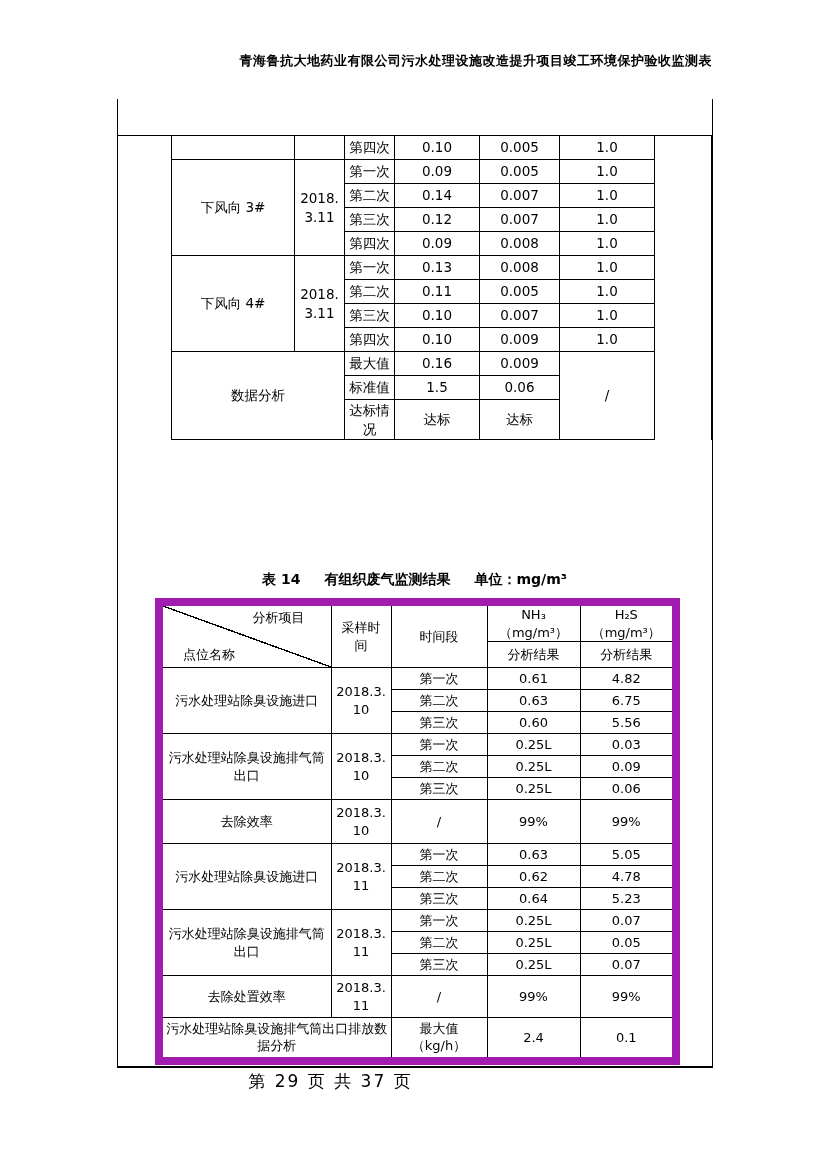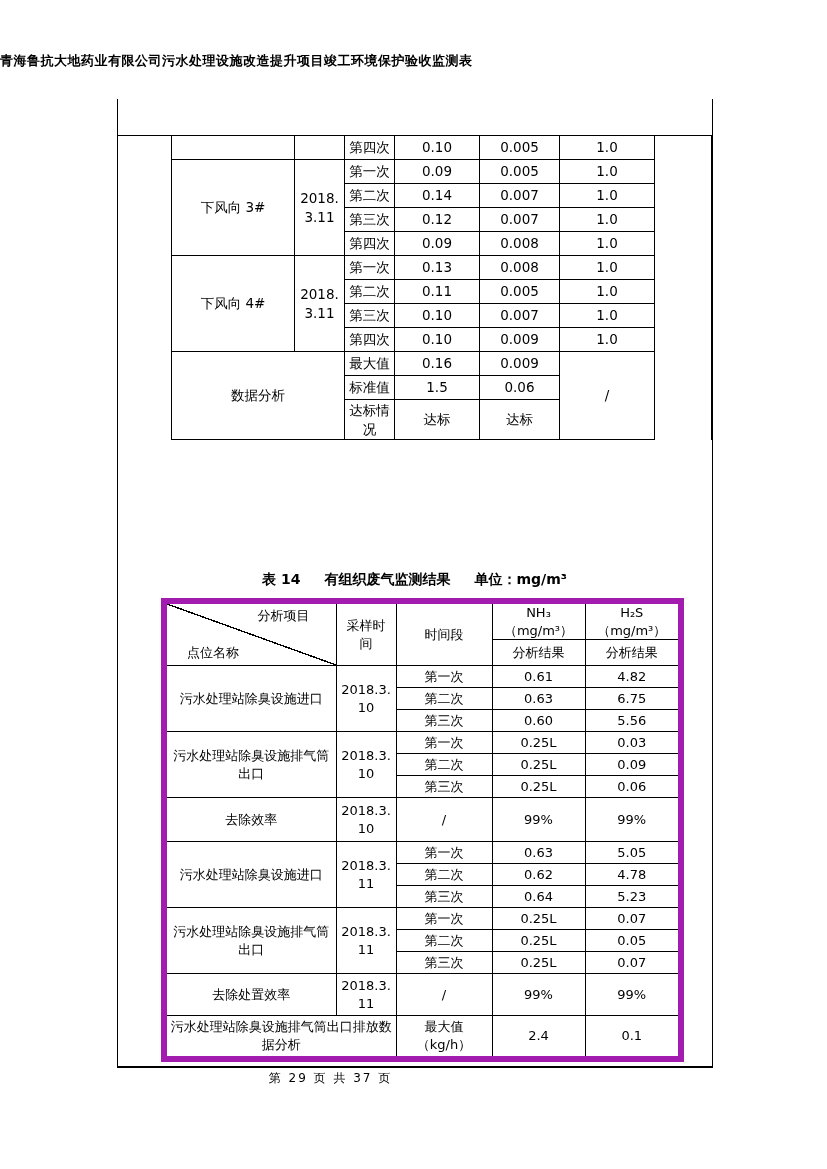--- a/index.html
+++ b/index.html
@@ -5,36 +5,36 @@
   html,body{margin:0;padding:0;}
   body{
     width:827px;height:1169px;background:#e8e8e8;
     font-family:"DejaVu Sans",sans-serif;color:#000;
   }
   #page{
     position:relative;width:827px;height:1169px;background:#fff;overflow:hidden;
   }
   
   .doc-title{
-    position:absolute;top:52px;left:0;width:712px;text-align:left;
+    position:absolute;top:52px;left:0;width:712px;text-align:right;
     font-size:13px;font-weight:bold;letter-spacing:0.5px;
   }
   
   .frame{
     position:absolute;left:117px;top:99px;width:594px;height:967px;
     border-left:1px solid #000;border-right:1px solid #000;border-bottom:2px solid #000;
   }
   
   table{border-collapse:collapse;table-layout:fixed;}
   td{
     border:1px solid #000;text-align:center;vertical-align:middle;
     white-space:pre-line;padding:0 2px;font-size:13.5px;line-height:1.35;
   }
   .t1{position:absolute;left:117px;top:99px;width:595px;margin-top:36px;}
-  .t14{position:absolute;left:155px;top:598px;width:517px;border:6px solid #a21caf;margin-left:6px;}
+  .t14{position:absolute;left:155px;top:598px;width:517px;border:8px solid #a21caf;}
   .t14 td{font-size:13px;}
   .r24{height:24px}.r22{height:22px}.r26{height:26px}
   .r40{height:40px}.r44{height:44px}.r42{height:42px}.r43{height:43px}
   .nob{border-bottom:none;}
   
   td.diag{
     position:relative;padding:0;
     background:linear-gradient(to top right,
       transparent calc(50% - 0.7px), #000 calc(50% - 0.7px),
       #000 calc(50% + 0.7px), transparent calc(50% + 0.7px));
@@ -52,21 +52,21 @@
   
   .t14-caption{
     position:absolute;left:117px;top:571px;width:595px;text-align:center;
     font-size:14px;font-weight:bold;
   }
   .t14-caption .cap-label{margin-right:24px;}
   .t14-caption .cap-unit{margin-left:24px;}
   
   .footer{
     position:absolute;top:1070px;left:0;width:661px;text-align:center;
-    font-size:12px;letter-spacing:2px;
+    font-size:17px;letter-spacing:2px;
   }
 </style>
 </head>
 <body>
 
 <div id="page">
 
   <div class="doc-title">青海鲁抗大地药业有限公司污水处理设施改造提升项目竣工环境保护验收监测表</div>
 
   <div class="frame"></div>

